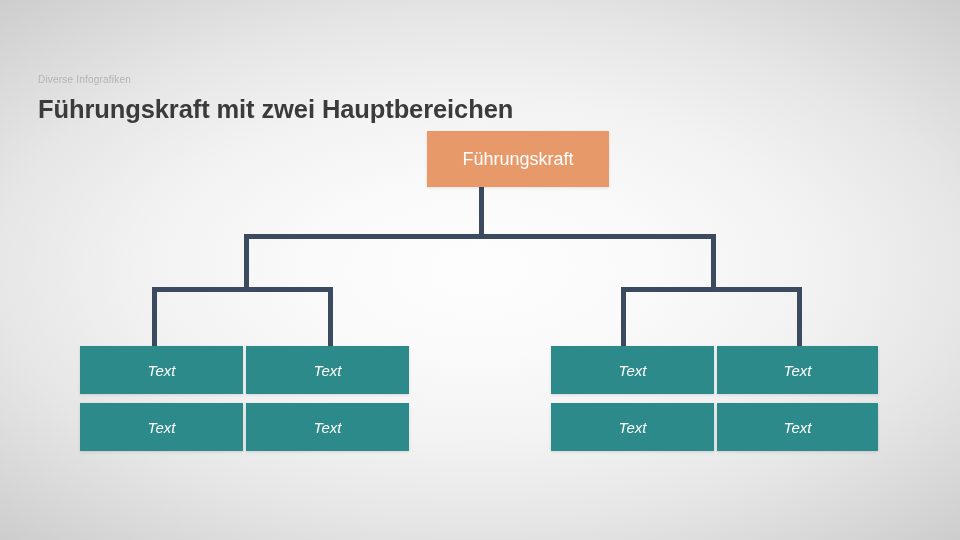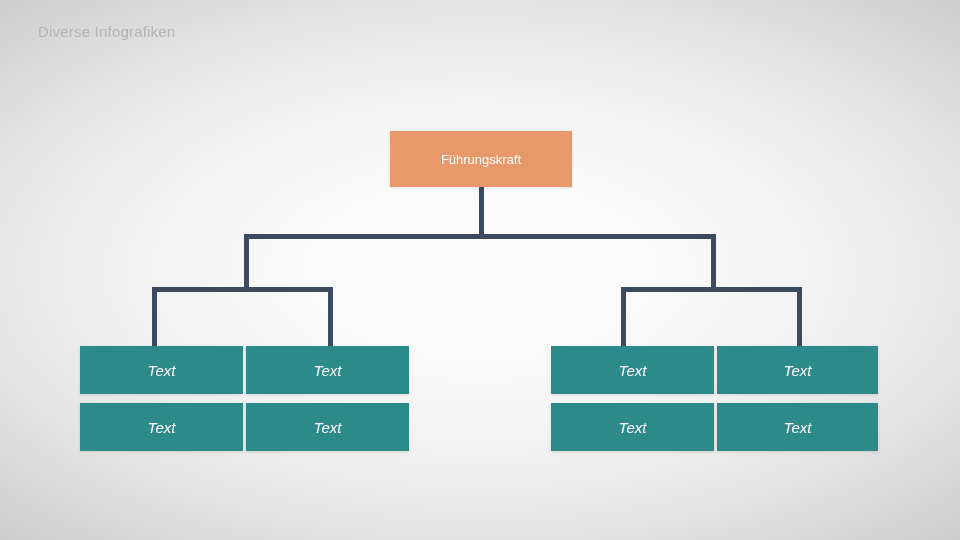--- a/index.html
+++ b/index.html
@@ -22,25 +22,26 @@
     overflow: hidden;
   }
 
   
   #header {
     position: absolute;
     left: 38px;
     top: 22px;
   }
   #eyebrow {
-    font-size: 15px;
+    font-size: 10px;
     color: #b3b3b3;
     letter-spacing: 0.2px;
     line-height: 20px;
     white-space: nowrap;
+    margin-top: 48px;
   }
   #title {
     font-size: 25.5px;
     font-weight: bold;
     color: #3b3b3b;
     letter-spacing: -0.1px;
     line-height: 34px;
     margin-top: 2px;
     white-space: nowrap;
   }
@@ -55,37 +56,39 @@
   .node {
     position: absolute;
     display: flex;
     align-items: center;
     justify-content: center;
     color: #ffffff;
     box-sizing: border-box;
   }
   .node-root {
     background: #e8996a;
-    font-size: 13px;
+    font-size: 18px;
     box-shadow: 0 1px 3px rgba(0,0,0,0.10);
+    margin-left: 37px;
   }
   .node-leaf {
     background: #2d8a8a;
     font-size: 15px;
     box-shadow: 0 1px 3px rgba(0,0,0,0.12);
     font-style: italic;
   }
 </style>
 </head>
 <body>
 
 <div id="slide">
 
   <div id="header">
     <div id="eyebrow">Diverse Infografiken</div>
+    <div id="title">Führungskraft mit zwei Hauptbereichen</div>
   </div>
 
   <div id="connector-layer">
       <div class="conn" style="left: 479px; top: 187px; width: 5px; height: 52px; background: rgb(59, 74, 95);"></div>
       <div class="conn" style="left: 244px; top: 234px; width: 472px; height: 5px; background: rgb(59, 74, 95);"></div>
       <div class="conn" style="left: 244px; top: 234px; width: 5px; height: 57px; background: rgb(59, 74, 95);"></div>
       <div class="conn" style="left: 711px; top: 234px; width: 5px; height: 57px; background: rgb(59, 74, 95);"></div>
       <div class="conn" style="left: 152px; top: 287px; width: 181px; height: 5px; background: rgb(59, 74, 95);"></div>
       <div class="conn" style="left: 152px; top: 287px; width: 5px; height: 60px; background: rgb(59, 74, 95);"></div>
       <div class="conn" style="left: 328px; top: 287px; width: 5px; height: 60px; background: rgb(59, 74, 95);"></div>

